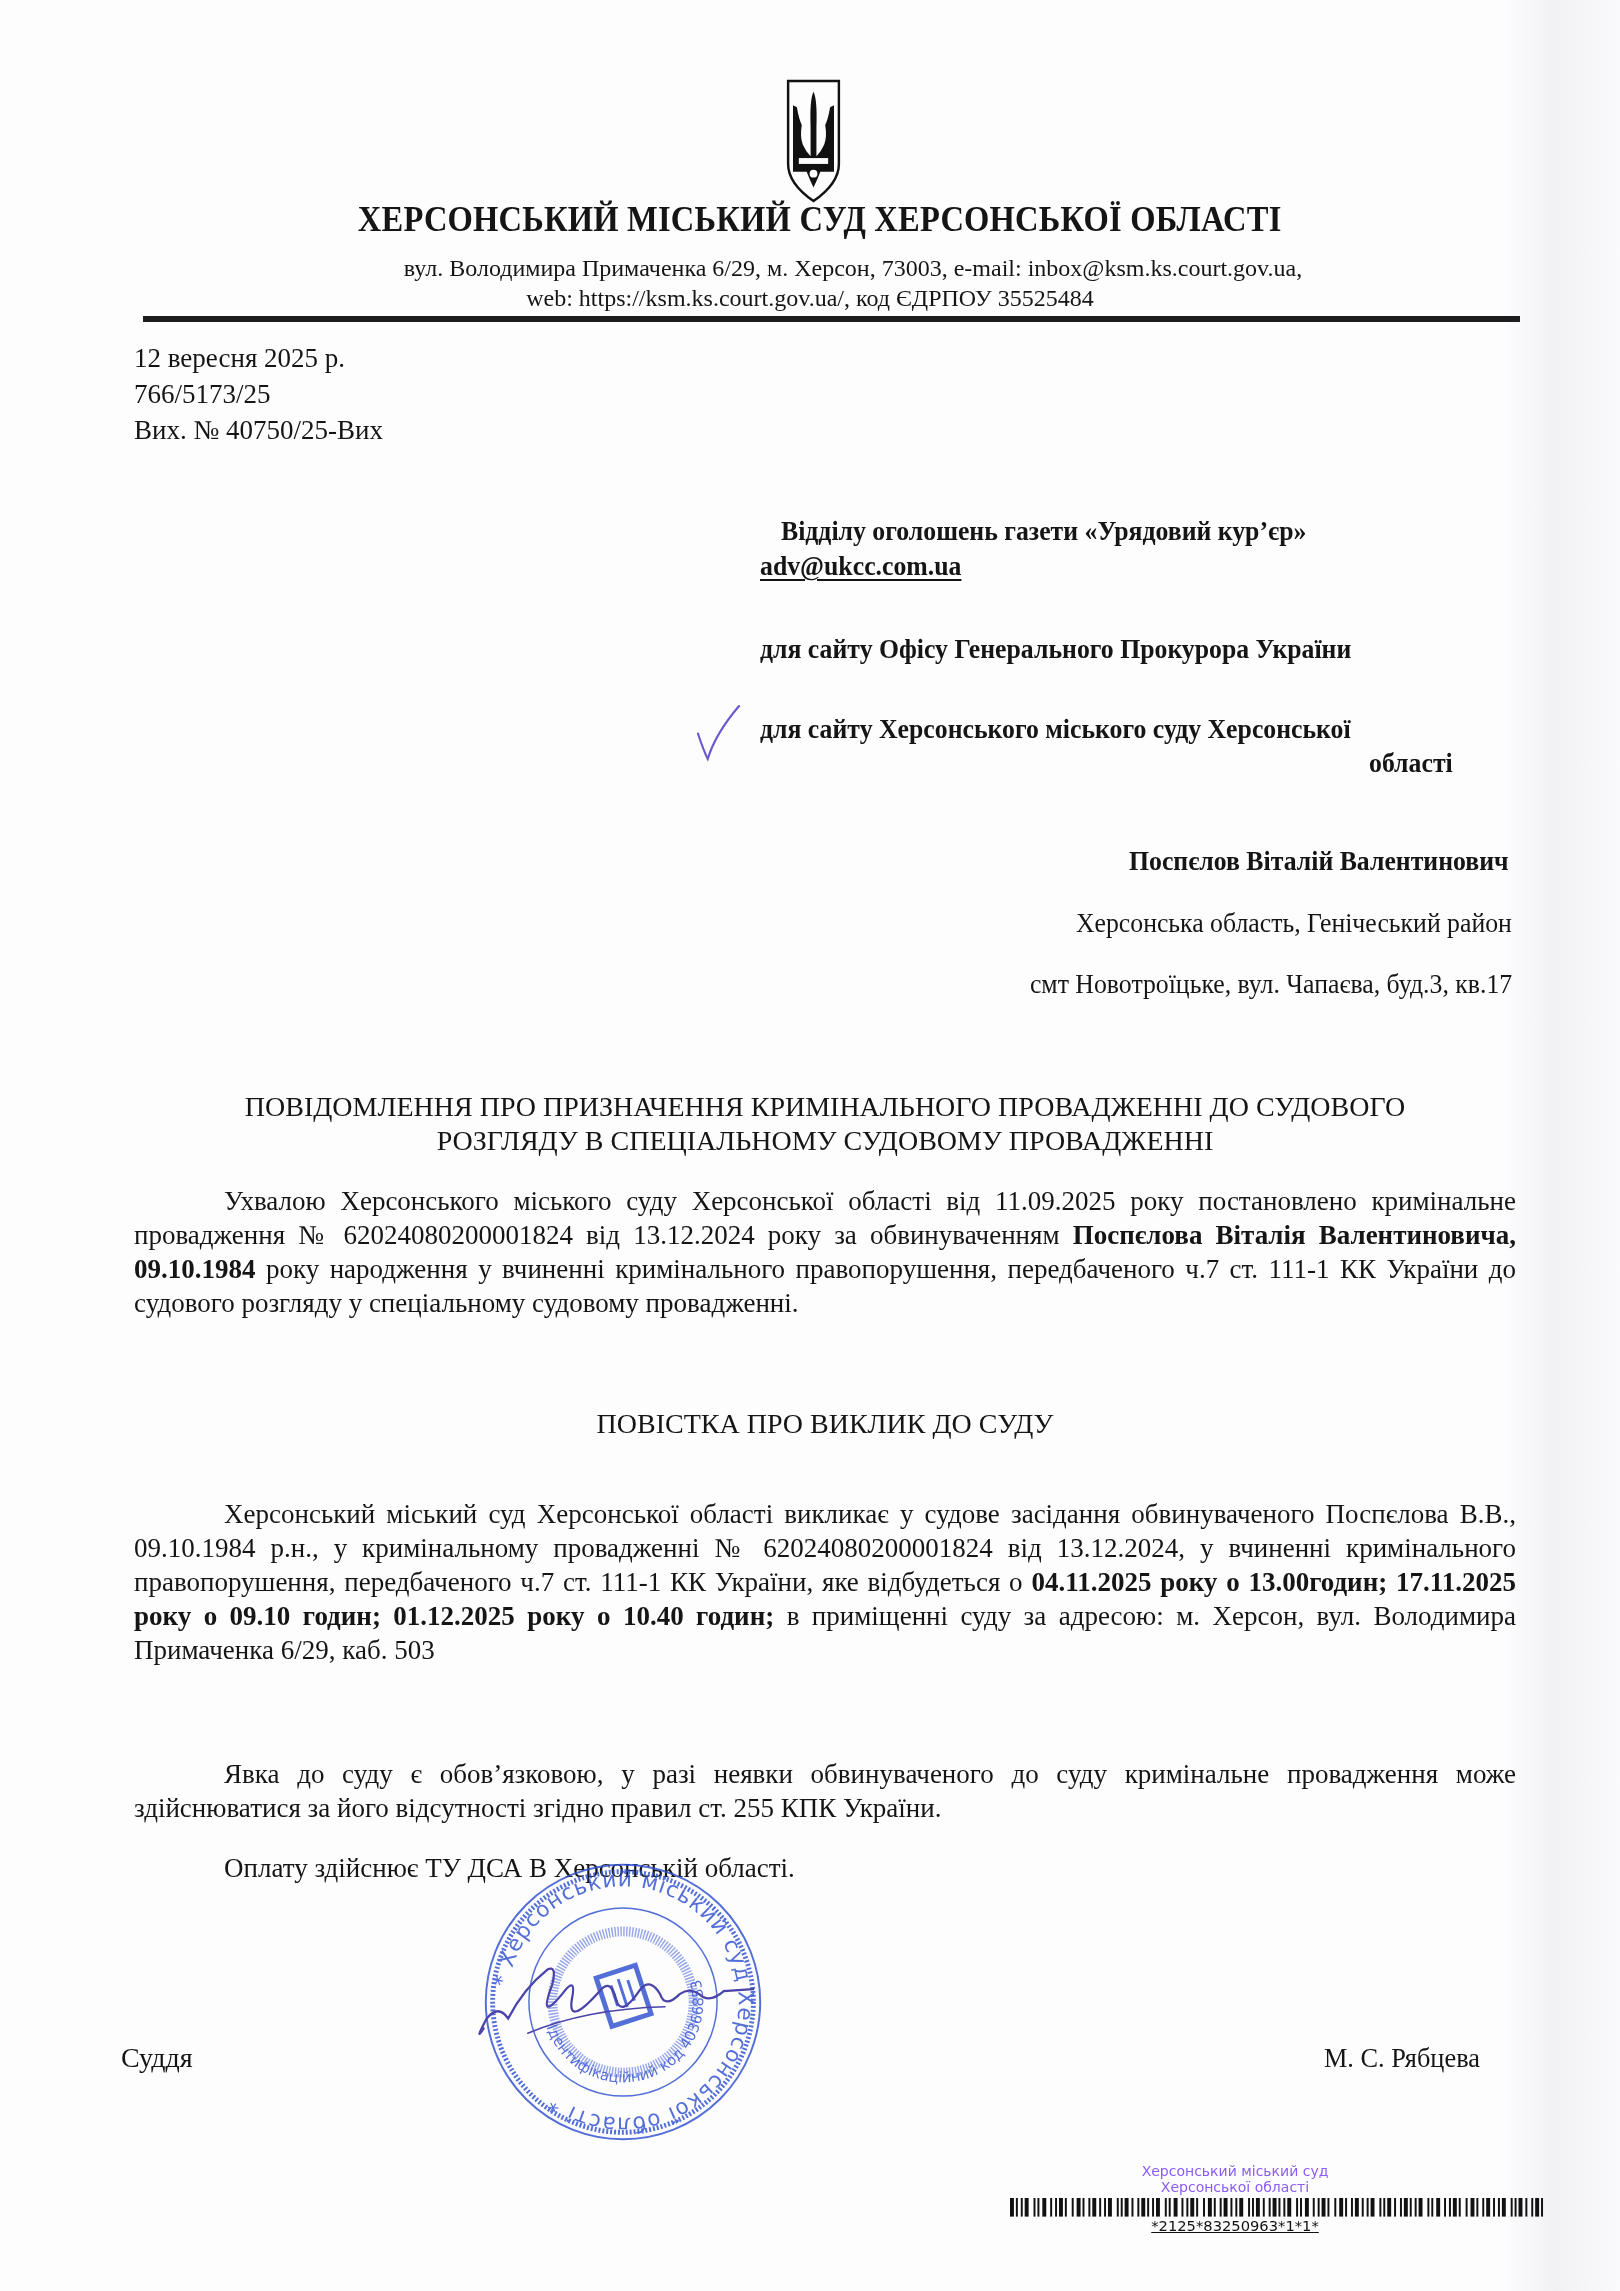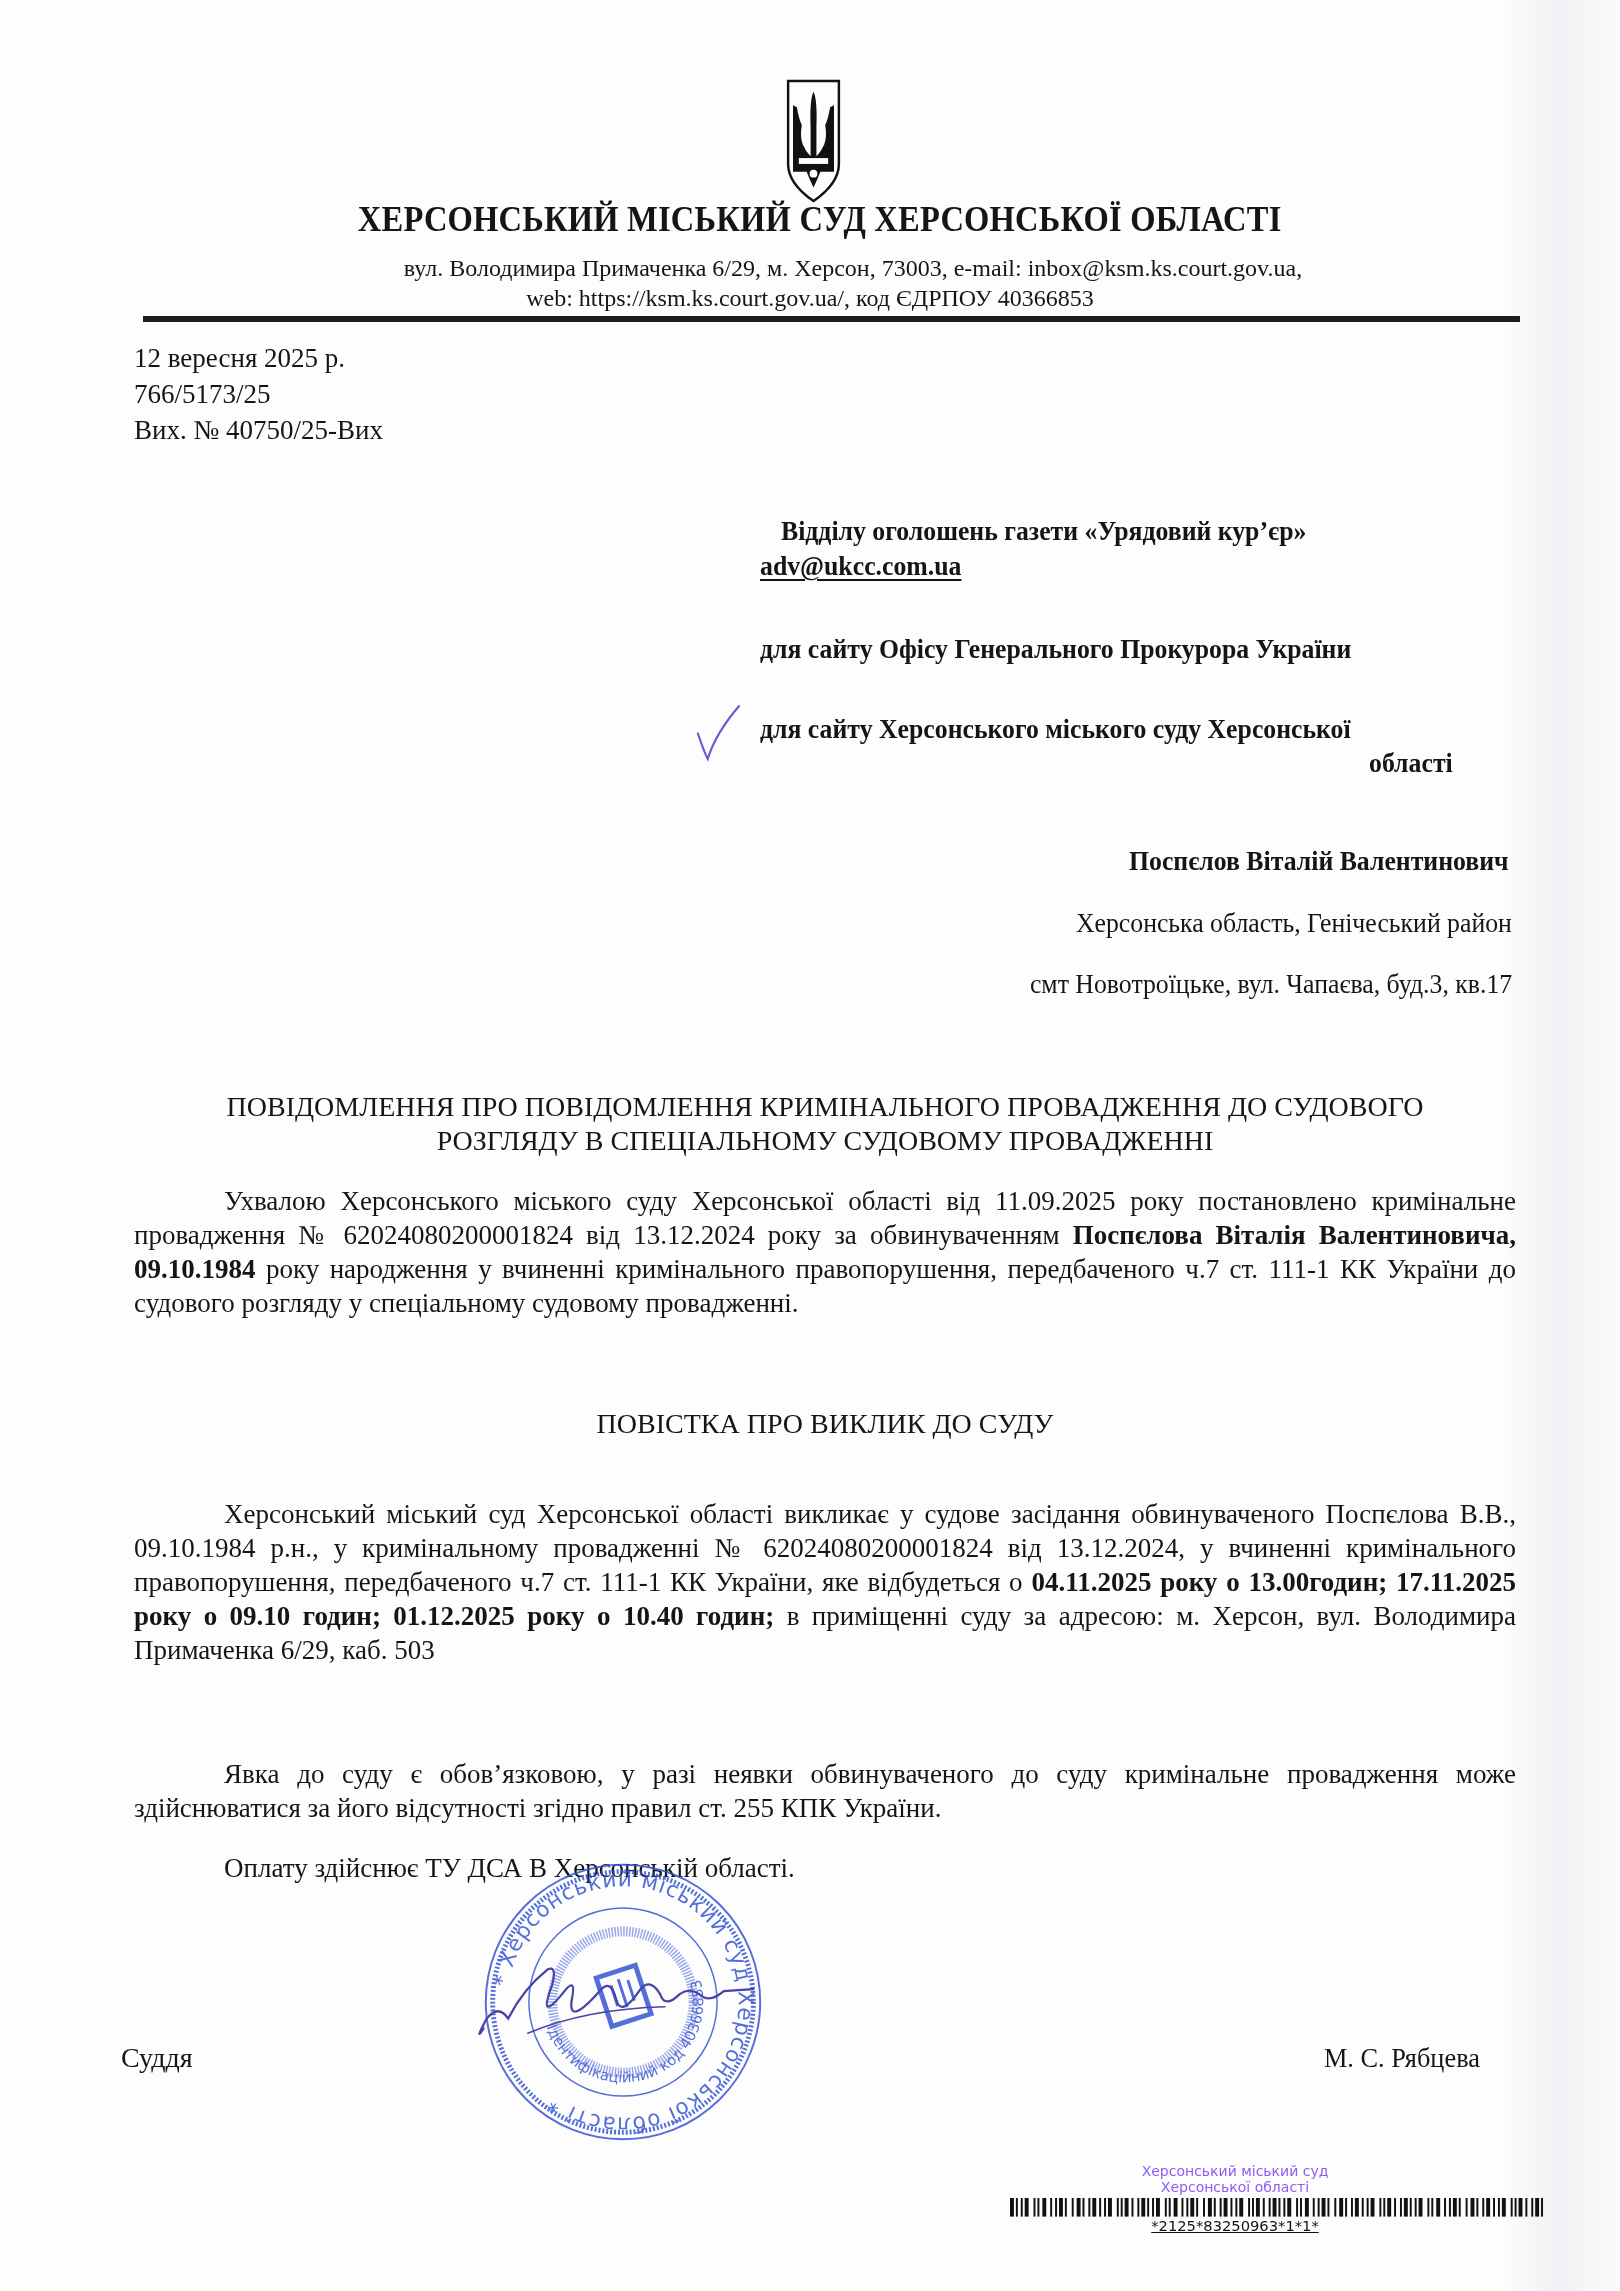--- a/index.html
+++ b/index.html
@@ -72,21 +72,21 @@
 
 <svg class="abs crest" viewBox="0 0 58 128">
   <path d="M3,3 H55 V88 Q55,108 29,126 Q3,108 3,88 Z" fill="none" stroke="#111" stroke-width="2.5"></path>
   <path d="M29,14 Q33,22 32,50 L32,80 Q37,75 40,68 Q43,60 41,48 Q44,42 46,30 L50,28 L50,96 L36,96 Q33,104 29,112 Q25,104 22,96 L8,96 L8,28 L12,30 Q14,42 17,48 Q15,60 18,68 Q21,75 26,80 L26,50 Q25,22 29,14 Z" fill="#111"></path>
   <rect x="14" y="82" width="30" height="6" fill="#fdfdfe"></rect>
   <circle cx="29" cy="98" r="4" fill="#fdfdfe"></circle>
 </svg>
 
 <div class="abs title"><span>ХЕРСОНСЬКИЙ МІСЬКИЙ СУД ХЕРСОНСЬКОЇ ОБЛАСТІ</span></div>
 <div class="abs addr addr1">вул. Володимира Примаченка  6/29, м. Херсон, 73003, e-mail: inbox@ksm.ks.court.gov.ua,</div>
-<div class="abs addr addr2">web: https://ksm.ks.court.gov.ua/, код ЄДРПОУ 40366853</div>
+<div class="abs addr addr2">web: https://ksm.ks.court.gov.ua/, код ЄДРПОУ 35525484</div>
 <div class="abs rule"></div>
 
 <div class="abs meta">
   <div>12 вересня 2025 р.</div>
   <div>766/5173/25</div>
   <div>Вих. № 40750/25-Вих</div>
 </div>
 
 <div class="abs recip r1">Відділу оголошень газети «Урядовий кур’єр»</div>
 <div class="abs recip r2">adv@ukcc.com.ua</div>
@@ -95,21 +95,21 @@
   <path d="M4,30 Q10,48 14,56 Q22,30 46,2" fill="none" stroke="#6a5acd" stroke-width="2.2" stroke-linecap="round"></path>
 </svg>
 <div class="abs recip r4">для сайту Херсонського міського суду Херсонської</div>
 <div class="abs recip r5">області</div>
 
 <div class="abs addr-name">Поспєлов Віталій Валентинович</div>
 <div class="abs addr-line al1">Херсонська область, Генічеський район</div>
 <div class="abs addr-line al2">смт Новотроїцьке, вул. Чапаєва, буд.3, кв.17</div>
 
 <div class="abs heading h1">
-  <div>ПОВІДОМЛЕННЯ ПРО ПОВІДОМЛЕННЯ КРИМІНАЛЬНОГО ПРОВАДЖЕННЯ ДО СУДОВОГО</div>
+  <div>ПОВІДОМЛЕННЯ ПРО ПРИЗНАЧЕННЯ КРИМІНАЛЬНОГО ПРОВАДЖЕННІ ДО СУДОВОГО</div>
   <div>РОЗГЛЯДУ В СПЕЦІАЛЬНОМУ СУДОВОМУ ПРОВАДЖЕННІ</div>
 </div>
 <div class="abs para p1"><span class="ind"></span><span>Ухвалою Херсонського міського суду Херсонської області від 11.09.2025 року постановлено  кримінальне провадження № 62024080200001824 від 13.12.2024 року за обвинуваченням </span><b>Поспєлова Віталія Валентиновича, 09.10.1984</b><span> року народження у вчиненні кримінального правопорушення, передбаченого ч.7 ст. 111-1 КК України до судового розгляду у спеціальному судовому провадженні.</span></div>
 
 <div class="abs heading h2">ПОВІСТКА ПРО ВИКЛИК ДО СУДУ</div>
 <div class="abs para p2"><span class="ind"></span><span>Херсонський міський суд Херсонської області викликає у судове засідання обвинуваченого Поспєлова В.В., 09.10.1984 р.н., у кримінальному провадженні № 62024080200001824 від 13.12.2024, у вчиненні кримінального правопорушення, передбаченого ч.7 ст. 111-1 КК України, яке відбудеться о </span><b>04.11.2025 року о 13.00годин; 17.11.2025 року о 09.10 годин; 01.12.2025 року о 10.40 годин;</b><span>  в приміщенні суду за адресою: м. Херсон, вул. Володимира Примаченка 6/29, каб. 503</span></div>
 <div class="abs para p3"><span class="ind"></span><span>Явка до суду є обов’язковою, у разі неявки обвинуваченого до суду кримінальне провадження може здійснюватися за його відсутності  згідно правил ст. 255 КПК України.</span></div>
 <div class="abs para p4"><span class="ind"></span><span>Оплату здійснює  ТУ ДСА В Херсонській області.</span></div>
 
 <svg class="abs stamp" viewBox="0 0 320 300">

